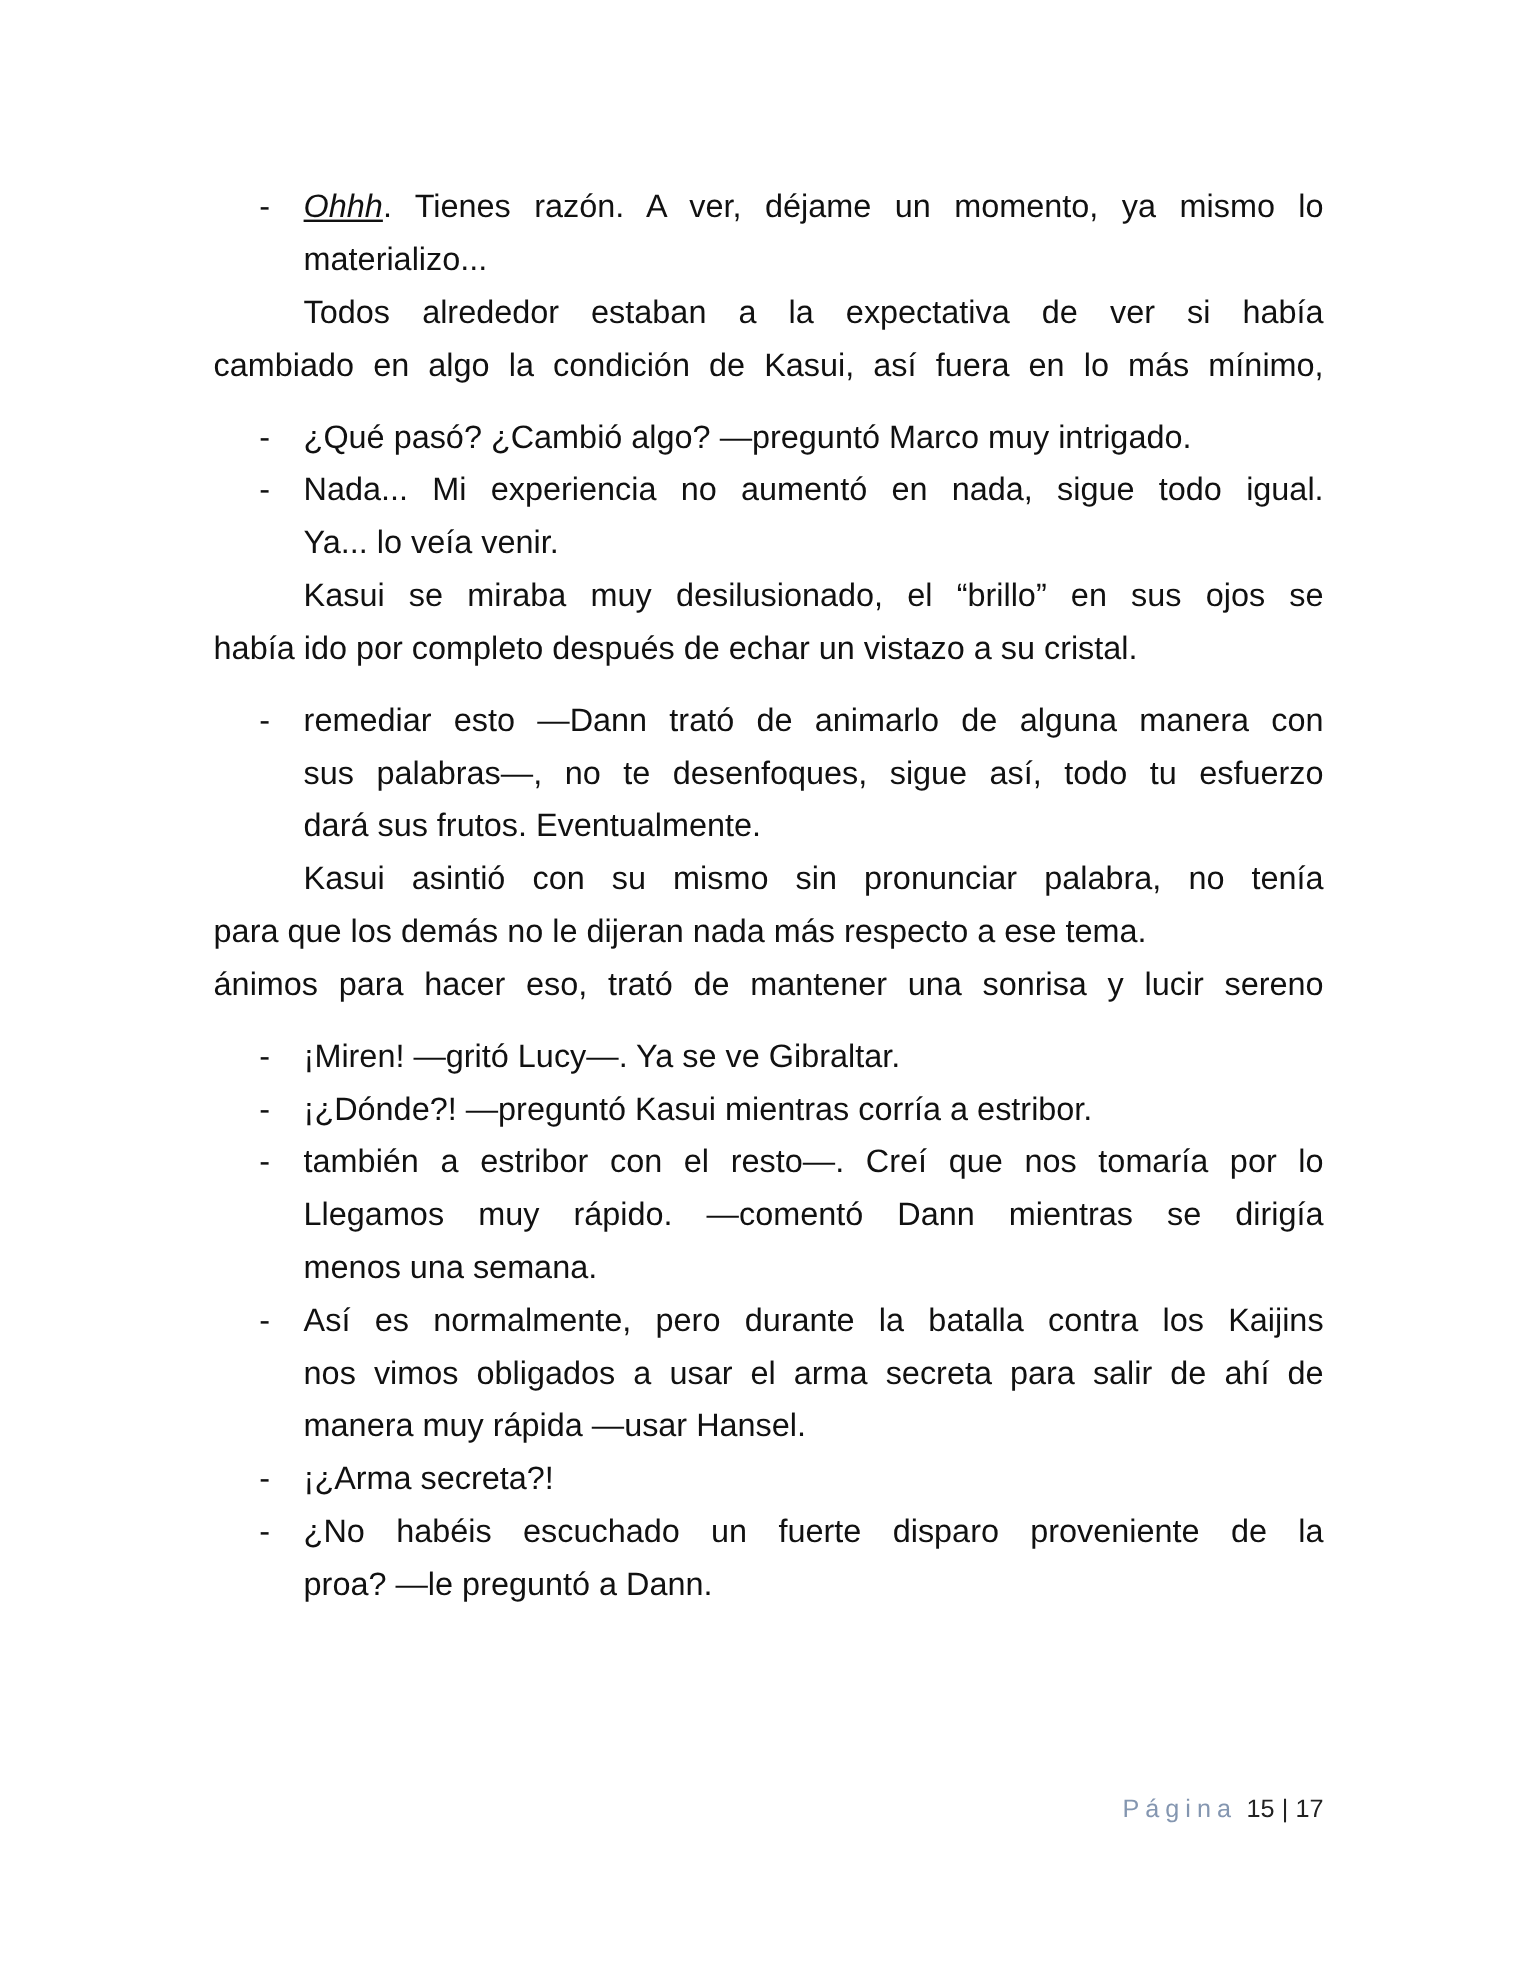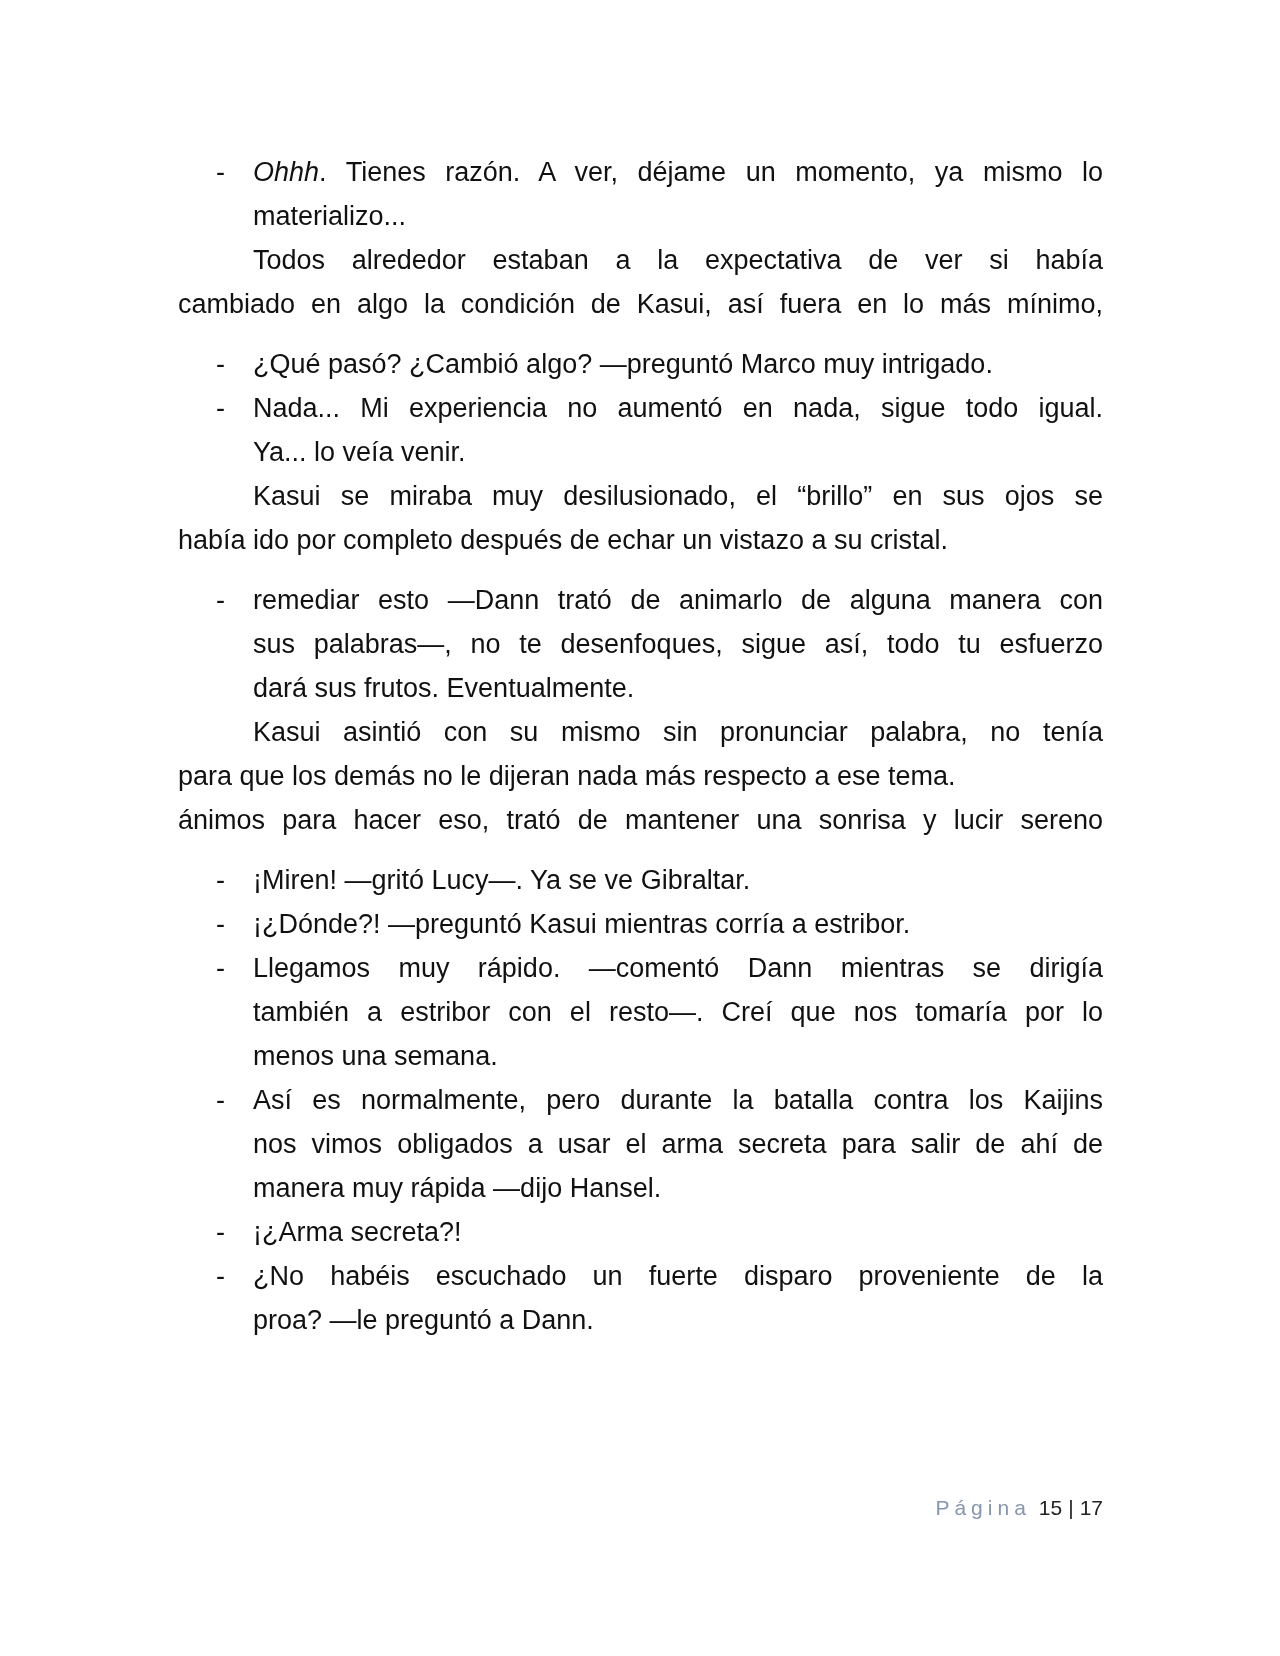--- a/index.html
+++ b/index.html
@@ -7,21 +7,21 @@
          font-family: "Liberation Sans", "DejaVu Sans", sans-serif; color: #111; }
   .page { position: absolute; left: 178px; top: 150px; width: 925px; }
   .line { font-size: 27px; line-height: 44px; height: 44px; white-space: nowrap; }
   .block { position: relative; }
   .dlg { position: relative; padding-left: 75px; }
   .dlg .dash { position: absolute; left: 38px; top: 0; font-size: 27px; line-height: 44px; }
   .just { text-align: justify; text-align-last: justify; display: block; }
   .last { text-align: left; text-align-last: left; display: block; }
   .indent { text-indent: 75px; }
   .gap { height: 16px; }
-  em { font-style: italic; }
+  em { font-style: italic; text-decoration: underline; }
   .footer { position: absolute; left: 0; right: 177px; top: 1496px; text-align: right;
             font-size: 21px; color: #222; }
   .footer .pg { color: #8496b0; letter-spacing: 5px; margin-right: 8px; }
   .footer .sep { margin: 0 6px; }
 </style>
 </head>
 <body>
 
 <div class="page">
 
@@ -73,30 +73,30 @@
     <div class="line last">¡Miren! —gritó Lucy—. Ya se ve Gibraltar.</div>
   </div>
 
   <div class="block dlg">
     <span class="dash">-</span>
     <div class="line last">¡¿Dónde?! —preguntó Kasui mientras corría a estribor.</div>
   </div>
 
   <div class="block dlg">
     <span class="dash">-</span>
+    <div class="line just">también a estribor con el resto—. Creí que nos tomaría por lo</div>
     <div class="line just">Llegamos muy rápido. —comentó Dann mientras se dirigía</div>
-    <div class="line just">también a estribor con el resto—. Creí que nos tomaría por lo</div>
     <div class="line last">menos una semana.</div>
   </div>
 
   <div class="block dlg">
     <span class="dash">-</span>
     <div class="line just">Así es normalmente, pero durante la batalla contra los Kaijins</div>
     <div class="line just">nos vimos obligados a usar el arma secreta para salir de ahí de</div>
-    <div class="line last">manera muy rápida —dijo Hansel.</div>
+    <div class="line last">manera muy rápida —usar Hansel.</div>
   </div>
 
   <div class="block dlg">
     <span class="dash">-</span>
     <div class="line last">¡¿Arma secreta?!</div>
   </div>
 
   <div class="block dlg">
     <span class="dash">-</span>
     <div class="line just">¿No habéis escuchado un fuerte disparo proveniente de la</div>

